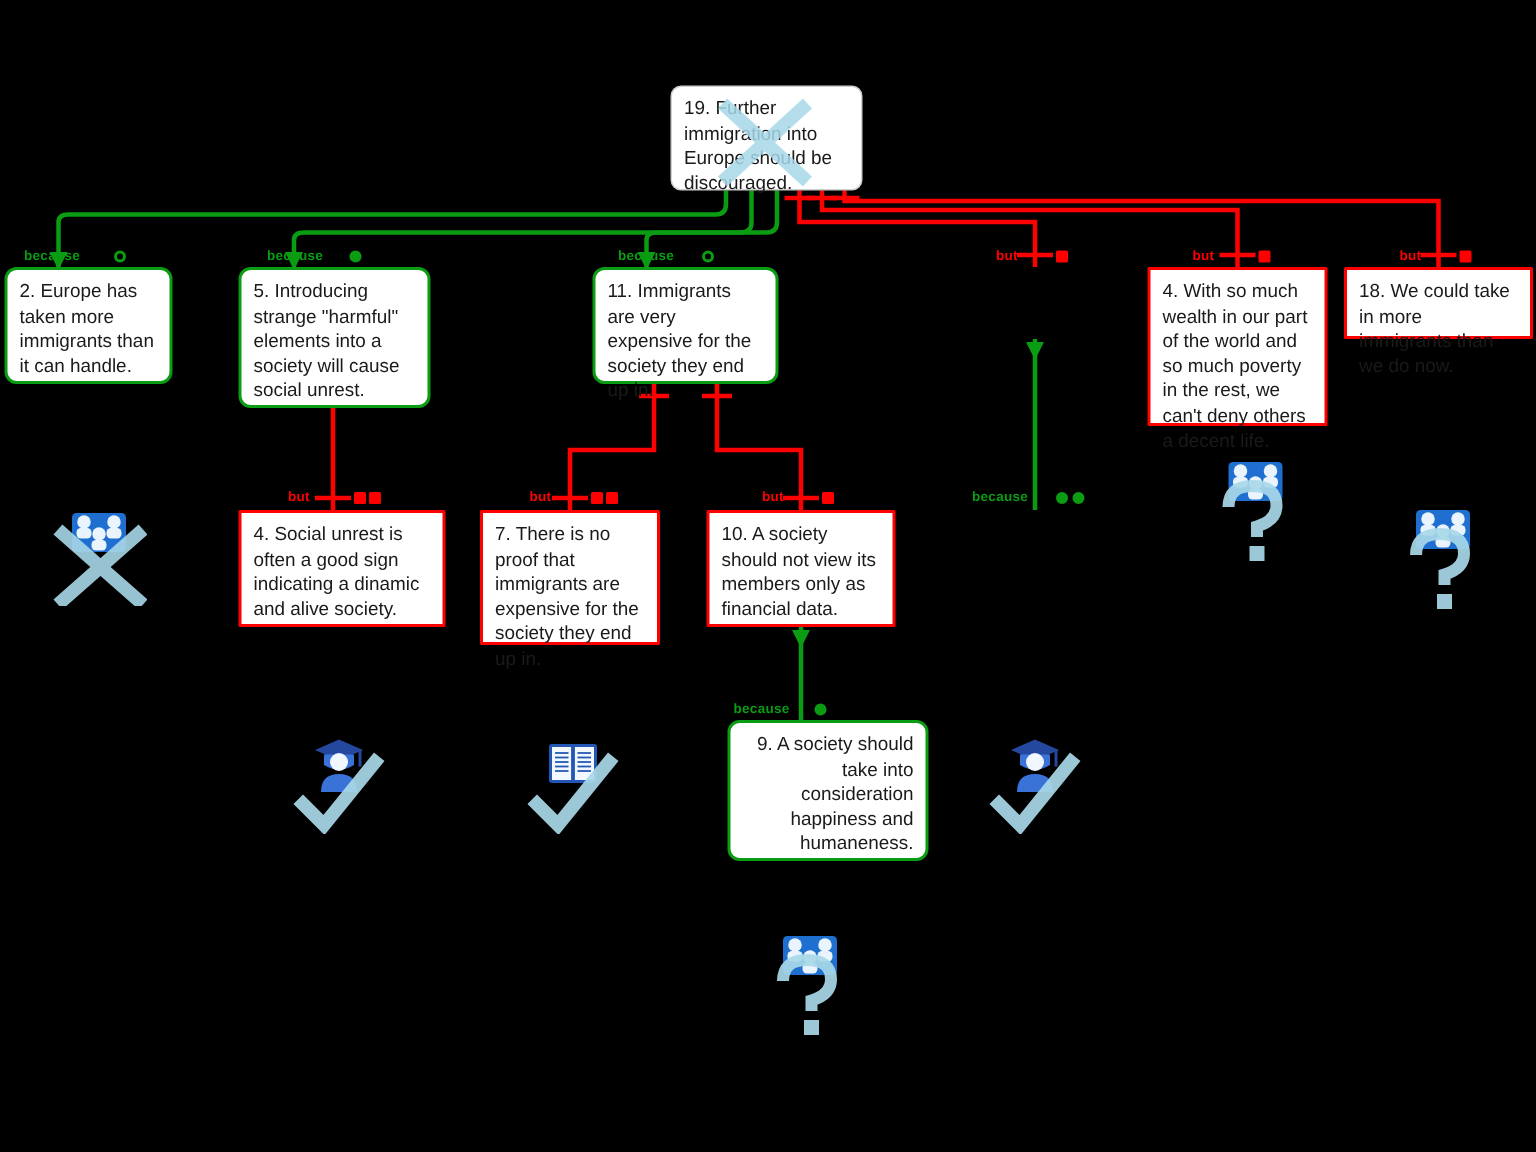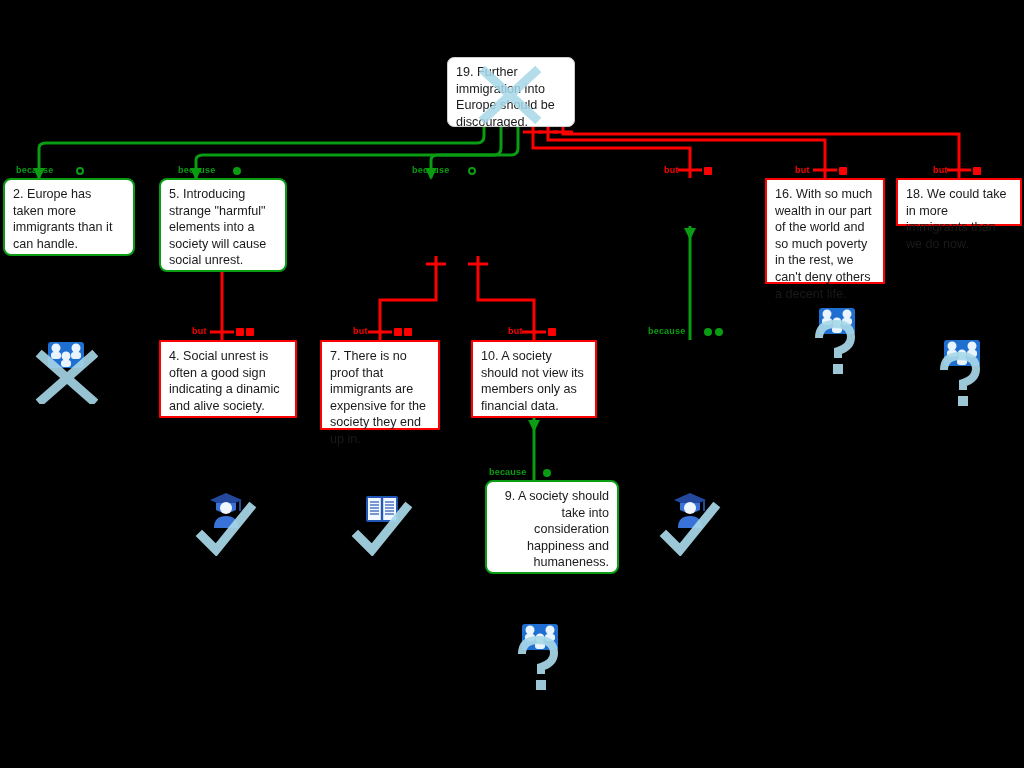--- a/index.html
+++ b/index.html
@@ -83,32 +83,35 @@
       <line x1="523" y1="132" x2="543" y2="132"></line>
       <line x1="538" y1="132" x2="558" y2="132"></line>
       <line x1="553" y1="132" x2="573" y2="132"></line>
     </g>
   </svg>
 
   <div class="node root" style="left:447px;top:57px;width:128px;height:70px;">
     <span>19. Further immigration into Europe should be discouraged.</span>
   </div>
 
-  <div class="node pro" style="left:3px;top:178px;width:132px;height:78px;">
+  <div class="node pro" style="left:3px;top:178px;width:112px;height:78px;">
     <span>2. Europe has taken more immigrants than it can handle.</span>
   </div>
 
   <div class="node pro" style="left:159px;top:178px;width:128px;height:94px;">
     <span>5. Introducing strange "harmful" elements into a society will cause social unrest.</span>
   </div>
 
+  <div class="node pro" style="left:395px;top:178px;width:124px;height:78px;">
+    <span>11. Immigrants are very expensive for the society they end up in.</span>
+  </div>
 
 
   <div class="node con" style="left:765px;top:178px;width:120px;height:106px;">
-    <span>16. With so much wealth in our part of the world and so much poverty in the rest, we can't deny others a decent life.</span>
+    <span>4. With so much wealth in our part of the world and so much poverty in the rest, we can't deny others a decent life.</span>
   </div>
 
   <div class="node con" style="left:896px;top:178px;width:126px;height:48px;">
     <span>18. We could take in more immigrants than we do now.</span>
   </div>
 
   <div class="node con" style="left:159px;top:340px;width:138px;height:78px;">
     <span>4. Social unrest is often a good sign indicating a dinamic and alive society.</span>
   </div>
 

